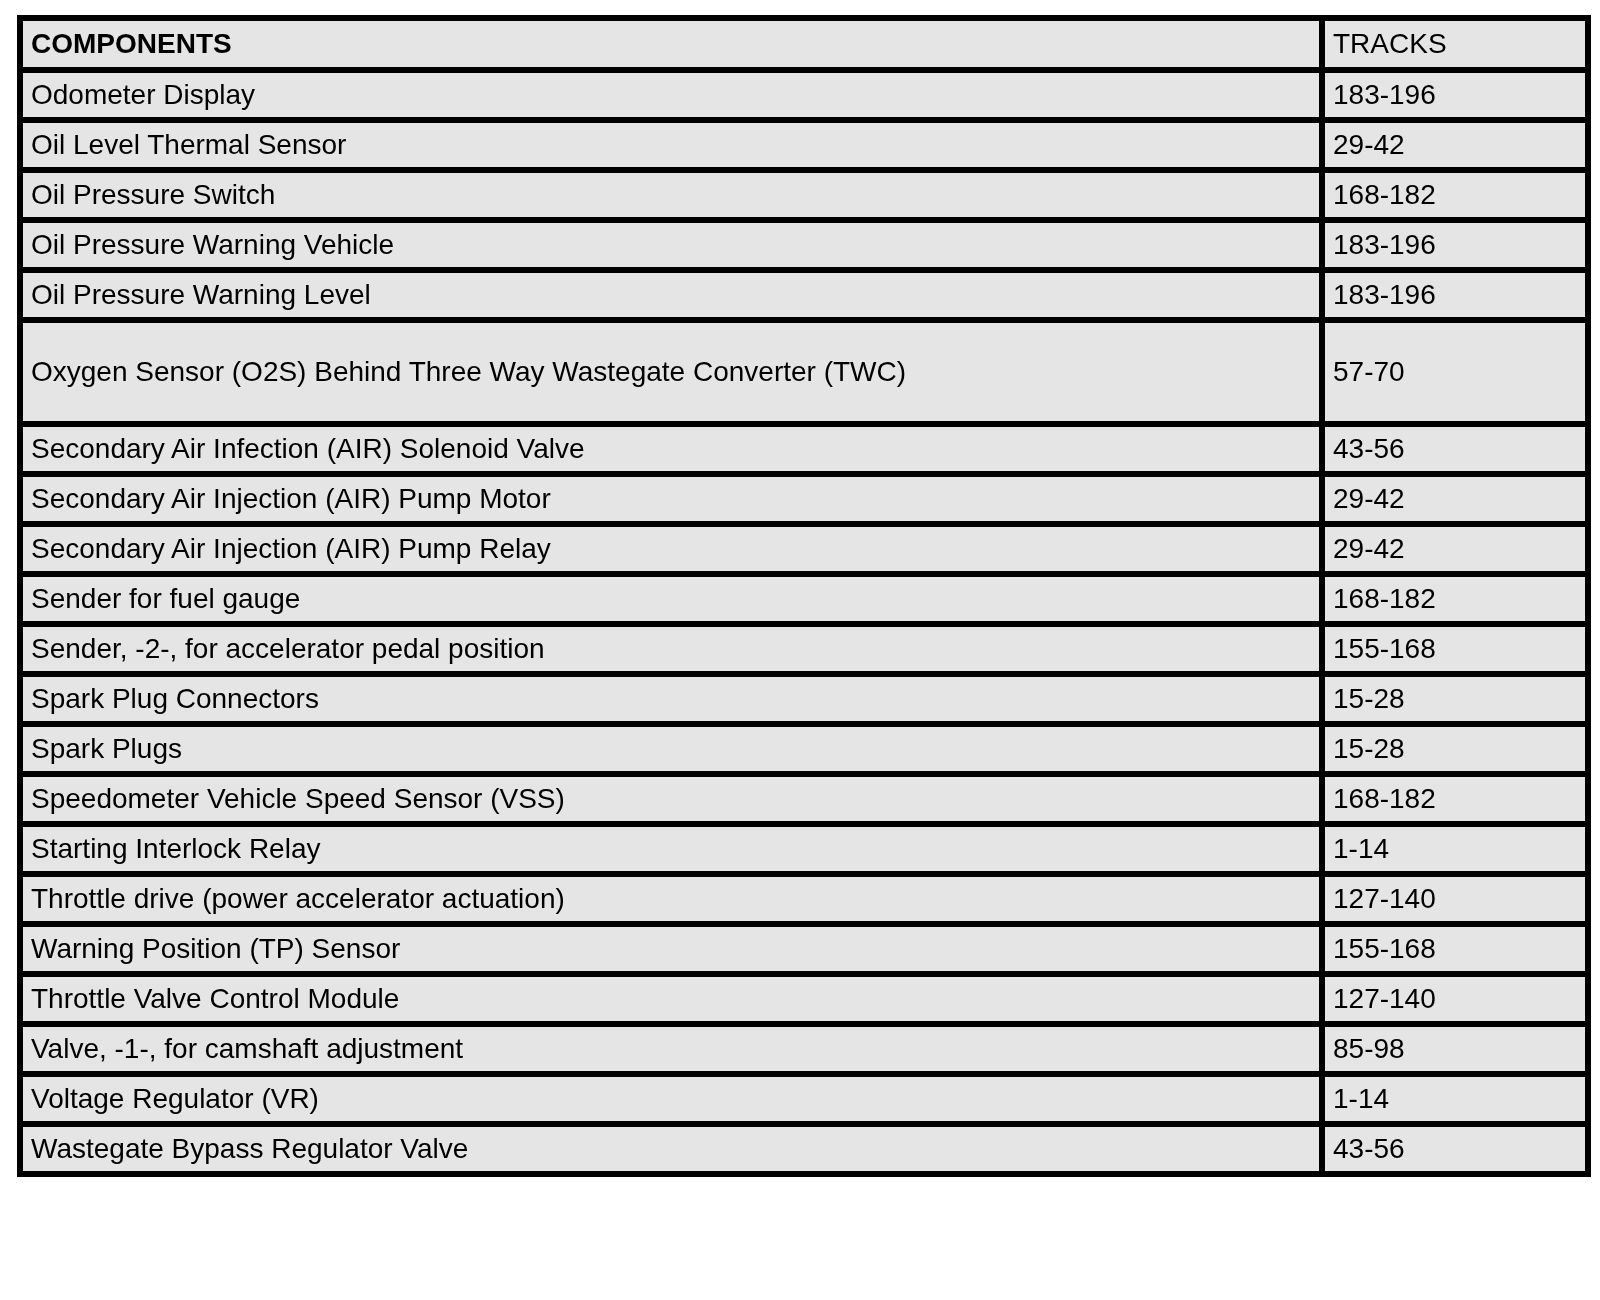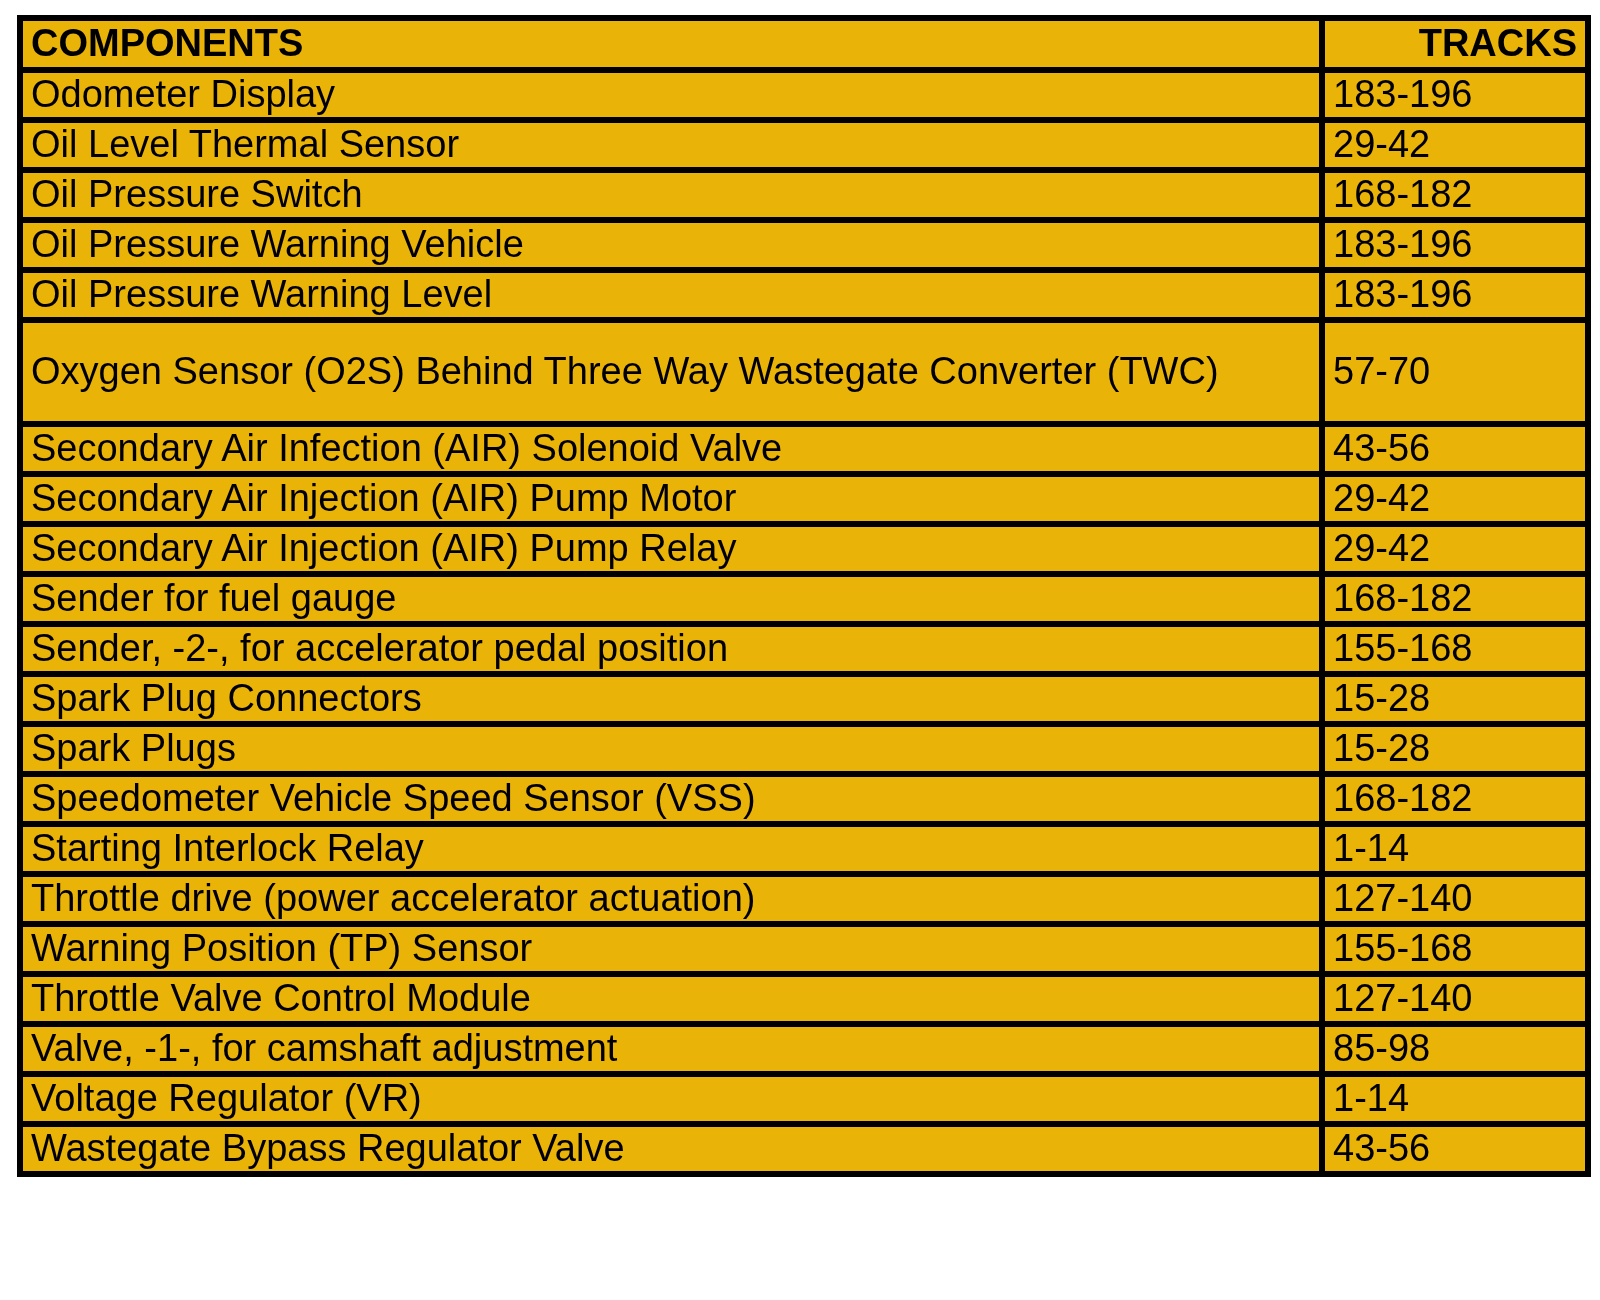--- a/index.html
+++ b/index.html
@@ -22,37 +22,37 @@
   table.grid {
     border-collapse: collapse;
     table-layout: fixed;
     width: 1568px;
     background: #ffffff;
   }
   table.grid th,
   table.grid td {
     border: 6px solid #000000;
     padding: 0 8px;
-    font-size: 38px;
+    font-size: 28px;
     line-height: 1.1;
     overflow: hidden;
     vertical-align: middle;
-    background: #eab308;
+    background: #e5e5e5;
   }
   col.c-col-def { width: 1302px; }
   col.t-col-def { width: 266px; }
   th.c-head {
     text-align: left;
     font-weight: 700;
     height: 46px;
     white-space: nowrap;
   }
   th.t-head {
-    text-align: right;
-    font-weight: 700;
+    text-align: left;
+    font-weight: 400;
     height: 46px;
     white-space: nowrap;
   }
   td.c-cell {
     text-align: left;
     height: 44px;
     white-space: nowrap;
   }
   td.t-cell {
     text-align: left;

